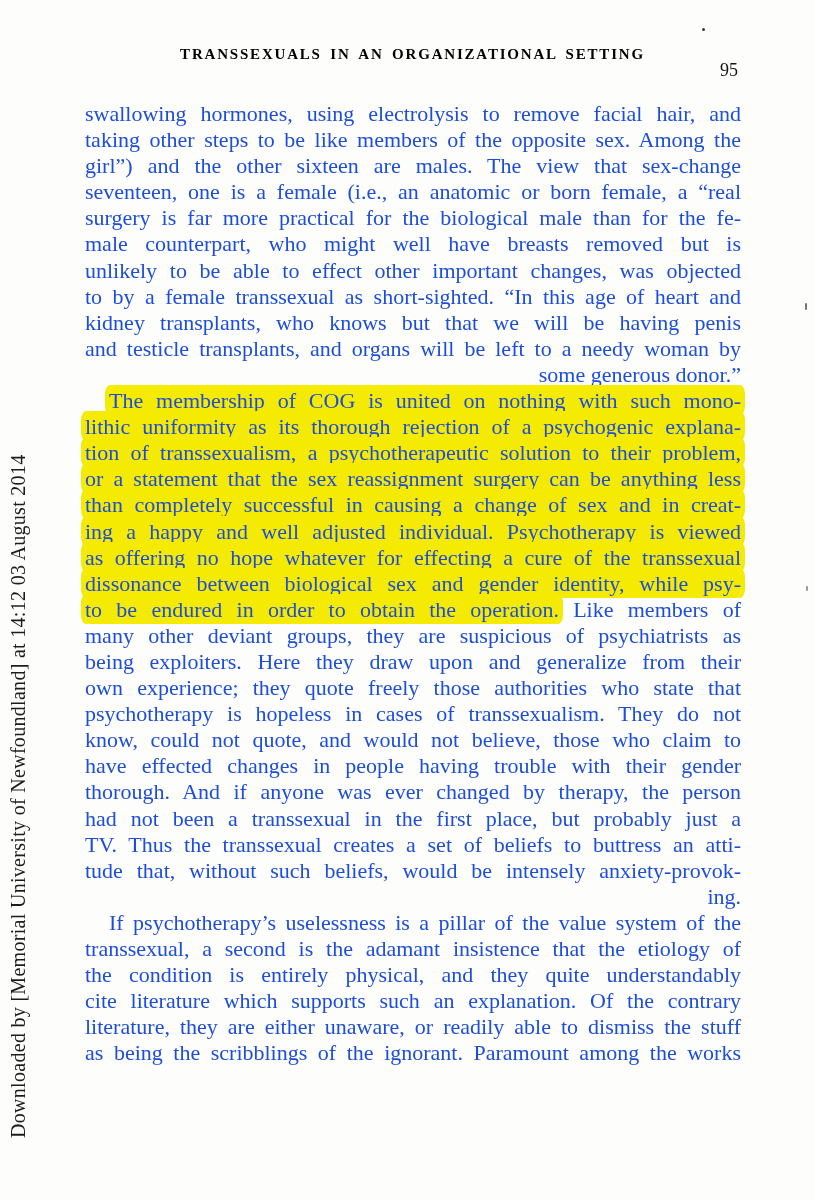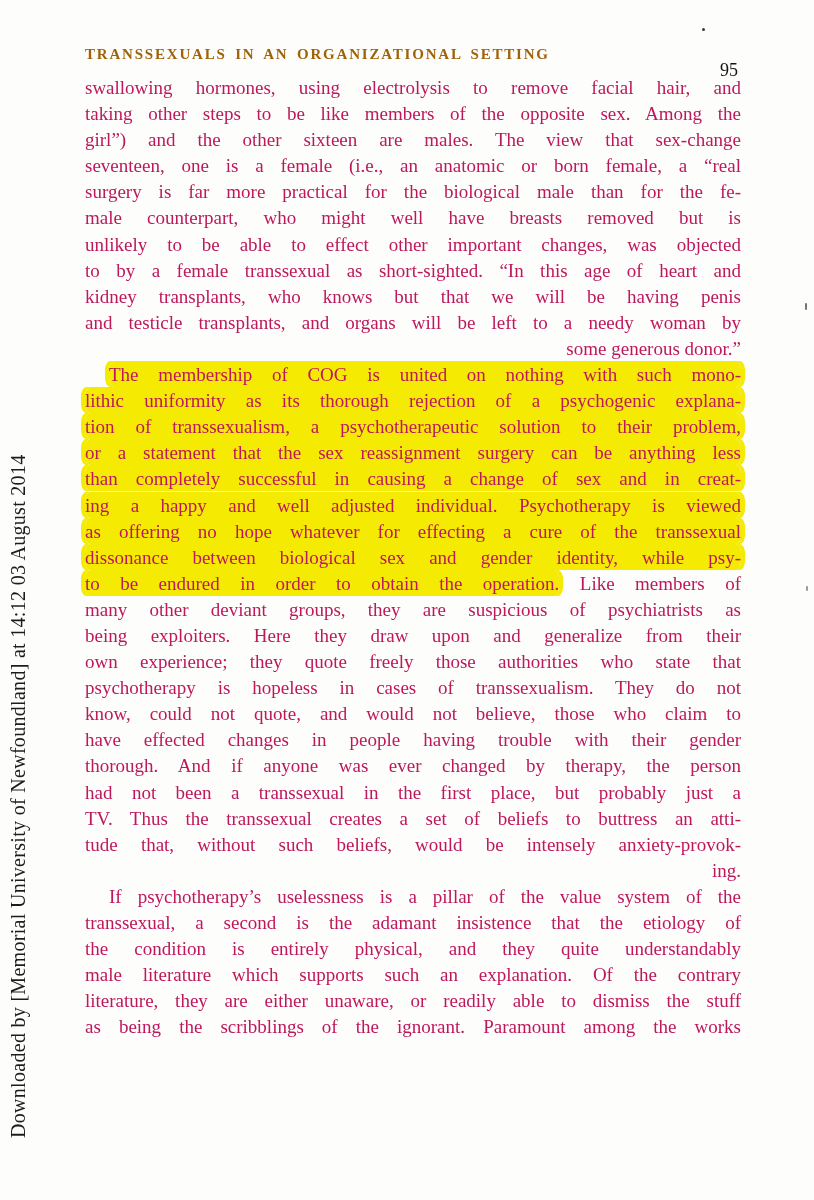--- a/index.html
+++ b/index.html
@@ -32,43 +32,43 @@
   .header {
     position: absolute;
     left: 85px;
     top: 46px;
     width: 655px;
     height: 24px;
   }
   .header-title {
     position: absolute;
     left: 0; right: 0;
-    text-align: left;
+    text-align: center;
     font-size: 15px;
     font-weight: bold;
     letter-spacing: 1.8px;
     word-spacing: 3px;
-    color: #a16207;
+    color: #000000;
   }
   .header-pagenum {
     position: absolute;
     right: 2px;
     top: -2px;
     font-size: 18px;
     color: #151413;
     margin-top: 16px;
   }
   
   .body-text {
     position: absolute;
     left: 85px;
-    top: 75px;
+    top: 101px;
     width: 656px;
-    font-size: 19px;
-    color: #be185d;
+    font-size: 22px;
+    color: #1d4ed8;
   }
   .line {
     height: 26.1px;
     line-height: 26.1px;
     text-align: justify;
     text-align-last: justify;
     white-space: normal;
   }
   .line.no-just {
     text-align: right;
@@ -128,21 +128,21 @@
       <div class="line"><span>know, could not quote, and would not believe, those who claim to</span></div>
       <div class="line"><span>have effected changes in people having trouble with their gender</span></div>
       <div class="line"><span>thorough. And if anyone was ever changed by therapy, the person</span></div>
       <div class="line"><span>had not been a transsexual in the first place, but probably just a</span></div>
       <div class="line"><span>TV. Thus the transsexual creates a set of beliefs to buttress an atti-</span></div>
       <div class="line"><span>tude that, without such beliefs, would be intensely anxiety-provok-</span></div>
       <div class="line no-just"><span>ing.</span></div>
       <div class="line indent"><span>If psychotherapy’s uselessness is a pillar of the value system of the</span></div>
       <div class="line"><span>transsexual, a second is the adamant insistence that the etiology of</span></div>
       <div class="line"><span>the condition is entirely physical, and they quite understandably</span></div>
-      <div class="line"><span>male literature which supports such an explanation. Of the contrary</span></div>
+      <div class="line"><span>cite literature which supports such an explanation. Of the contrary</span></div>
       <div class="line"><span>literature, they are either unaware, or readily able to dismiss the stuff</span></div>
       <div class="line"><span>as being the scribblings of the ignorant. Paramount among the works</span></div>
     </div>
 
   <div class="artifact a1"></div>
   <div class="artifact a2"></div>
   <div class="artifact a3"></div>
 
 </div>
 

